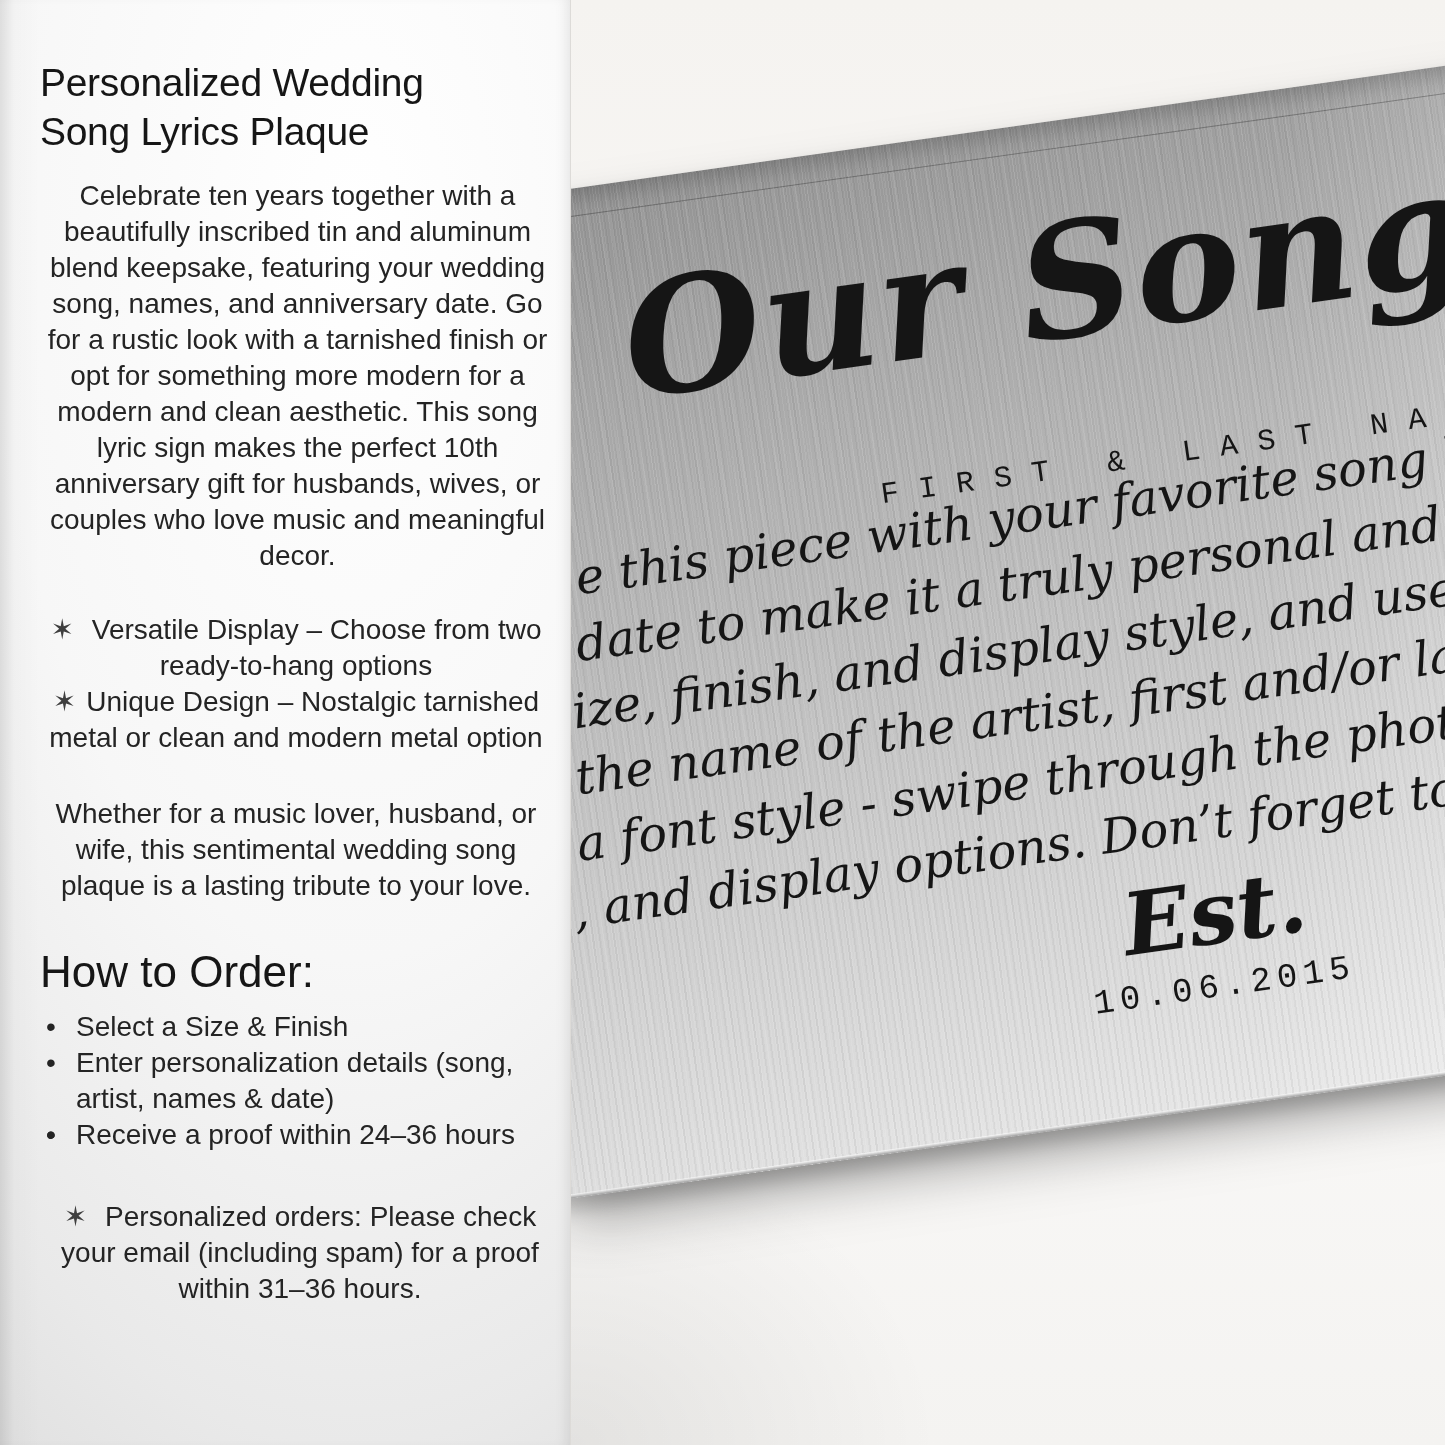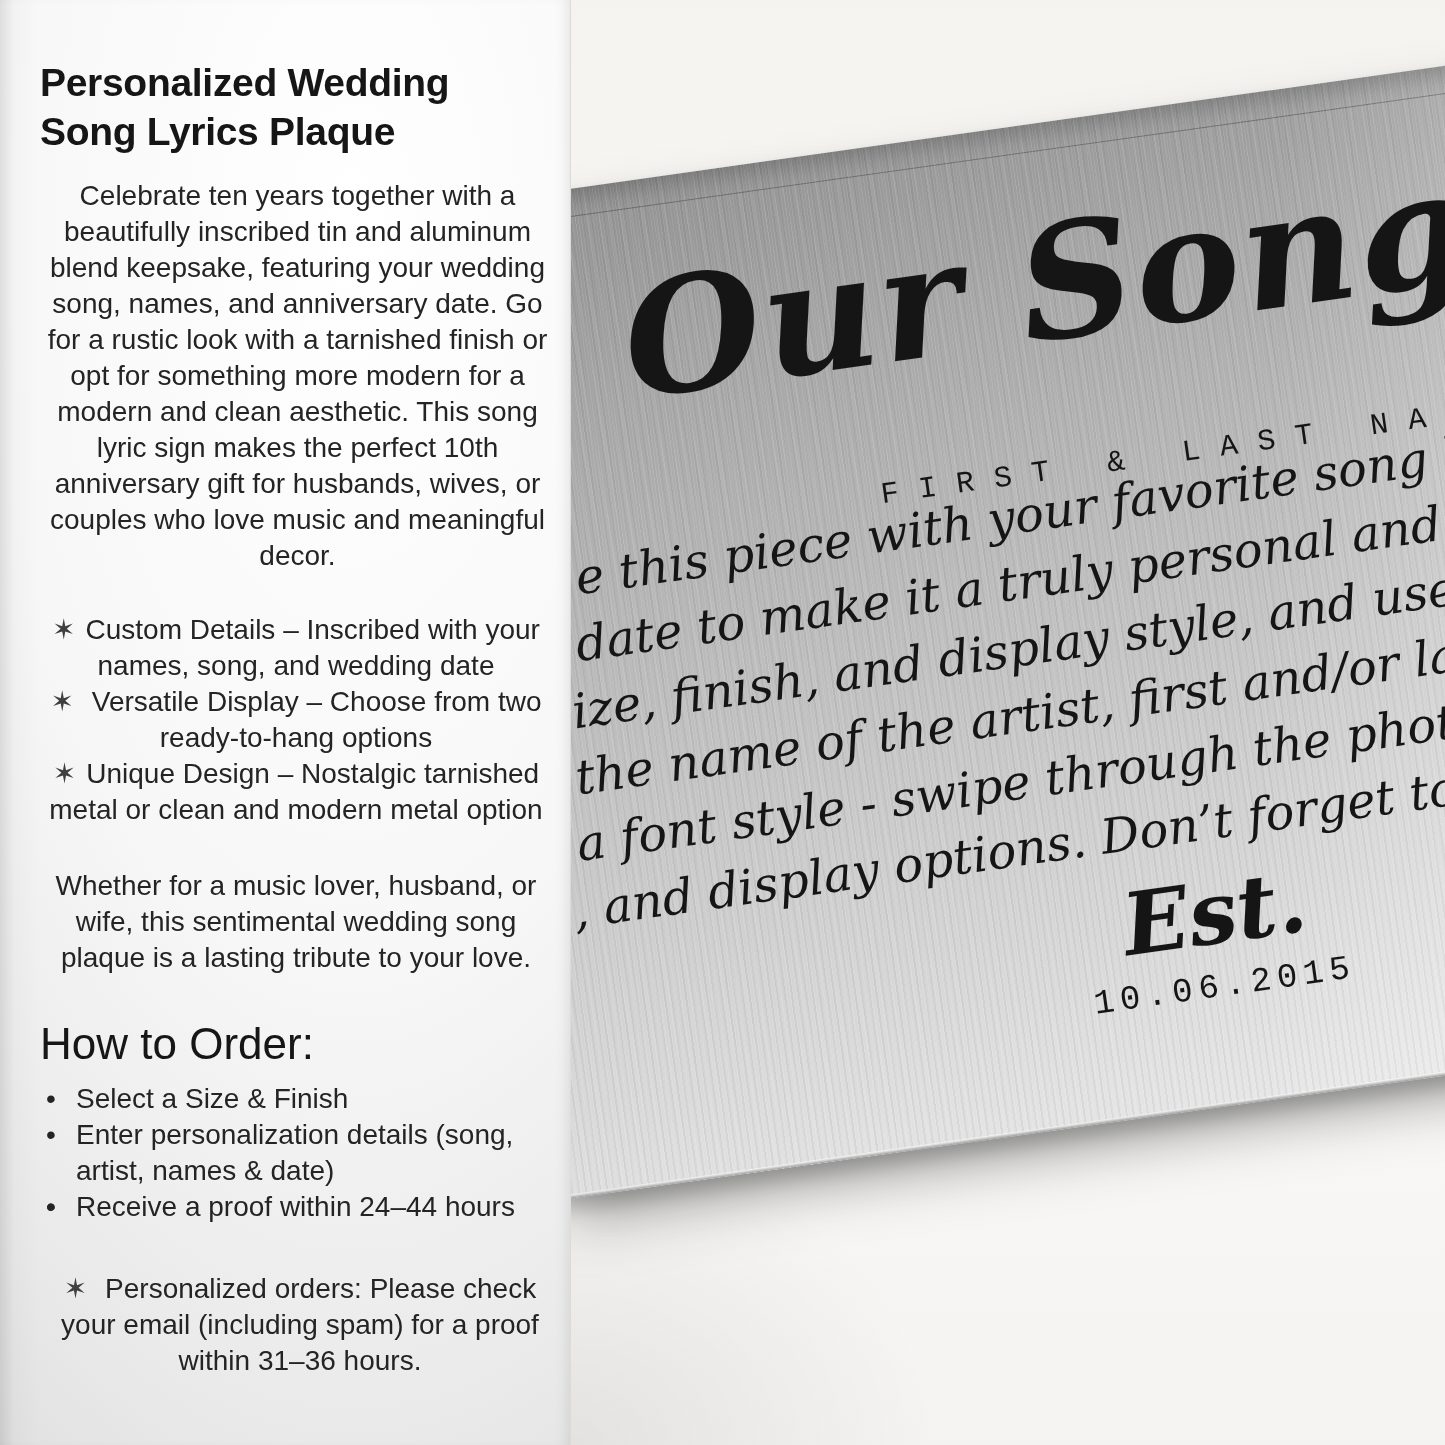--- a/index.html
+++ b/index.html
@@ -12,21 +12,21 @@
   
   .left-panel{
     position:absolute;left:0;top:0;width:570px;height:1445px;
     background:
       linear-gradient(90deg, rgba(0,0,0,0.10) 0px, rgba(0,0,0,0.02) 14px, rgba(0,0,0,0) 40px),
       radial-gradient(150% 120% at 62% 16%, #ffffff 0%, #f7f7f7 42%, #e9e9e9 70%, #d3d3d3 100%);
     box-shadow:inset -10px 0 14px -8px rgba(0,0,0,0.10);
   }
   .panel-content{position:absolute;left:40px;top:58px;width:515px;color:#1f1f1f;}
   .panel-content h1{
-    margin:0;width:445px;font-size:39px;line-height:1.26;font-weight:700;
+    margin:0;width:445px;font-size:39px;line-height:1.26;font-weight:400;
     letter-spacing:-0.3px;color:#161616;
   }
   .panel-content p{margin:0;font-size:28px;line-height:36px;color:#242424;text-align:center;}
   .intro{margin-top:22px !important;width:515px;}
   .features{margin-top:38px;}
   .feature{width:512px;}
   .star{color:#3f3f3f;margin-right:10px;}
   .closing{margin-top:40px !important;width:512px;}
   .howto-heading{
     margin:42px 0 0;font-size:44px;line-height:1.2;font-weight:400;color:#161616;
@@ -102,34 +102,33 @@
 
 <div class="page">
 
   <aside class="left-panel">
     <div class="panel-content">
       <h1>Personalized Wedding Song Lyrics Plaque</h1>
 
       <p class="intro">Celebrate ten years together with a beautifully inscribed tin and aluminum blend keepsake, featuring your wedding song, names, and anniversary date. Go for a rustic look with a tarnished finish or opt for something more modern for a modern and clean aesthetic. This song lyric sign makes the perfect 10th anniversary gift for husbands, wives, or couples who love music and meaningful decor.</p>
 
       <div class="features">
-        <p class="feature"><span class="star">✶</span><span>Custom Details – Inscribed with your names, song, and wedding date</span></p>
         <p class="feature"><span class="star">✶</span><span> Versatile Display – Choose from two ready-to-hang options</span></p>
         <p class="feature"><span class="star">✶</span><span>Unique Design – Nostalgic tarnished metal or clean and modern metal option</span></p>
       </div>
 
       <p class="closing">Whether for a music lover, husband, or wife, this sentimental wedding song plaque is a lasting tribute to your love.</p>
 
       <h2 class="howto-heading">How to Order:</h2>
 
       <ul class="steps">
         <li><span class="bullet">•</span><span>Select a Size &amp; Finish</span></li>
         <li><span class="bullet">•</span><span>Enter personalization details (song, artist, names &amp; date)</span></li>
         <li><span class="bullet">•</span></li>
-        <li><span class="bullet">•</span><span>Receive a proof within 24–44 hours</span></li>
+        <li><span class="bullet">•</span><span>Receive a proof within 24–36 hours</span></li>
       </ul>
 
       <p class="note"><span class="star">✶</span><span> Personalized orders: Please check your email (including spam) for a proof within 31–36 hours.</span></p>
     </div>
   </aside>
 
   <section class="photo">
     <div class="plaque">
       <div class="ink plq-title">Our Song Na</div>
       <div class="ink plq-subtitle">FIRST &amp; LAST NAMES</div>

